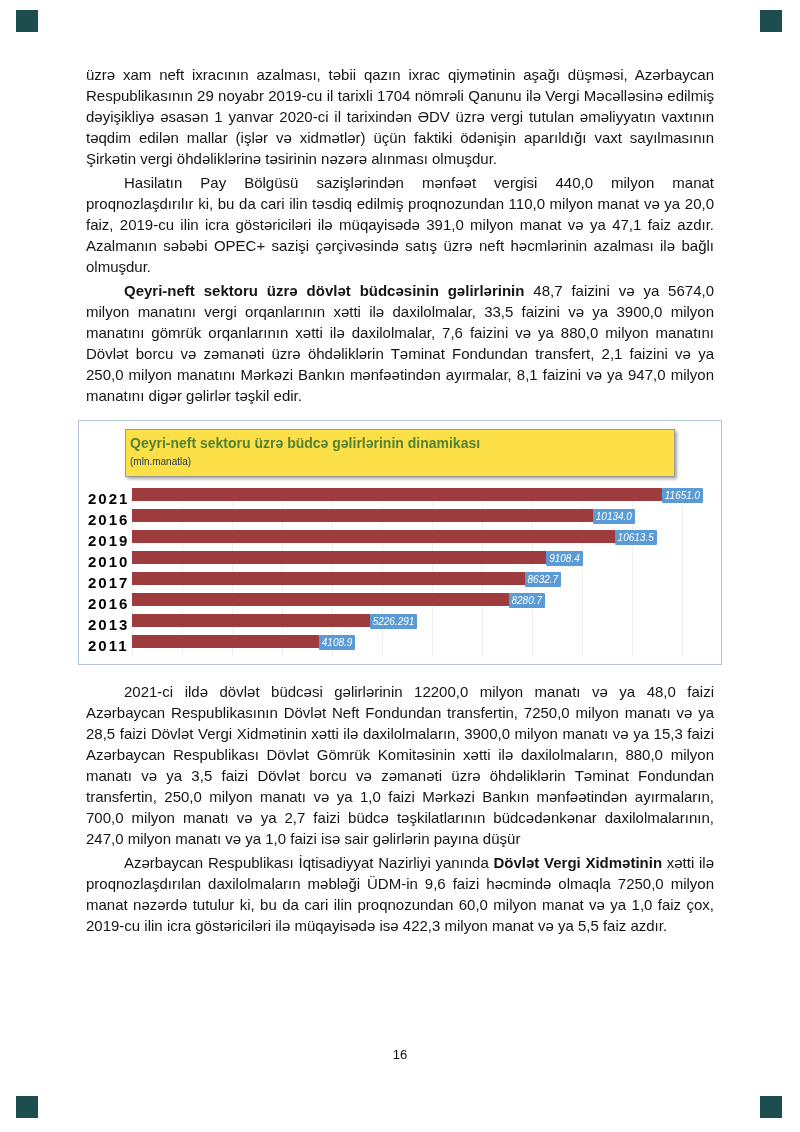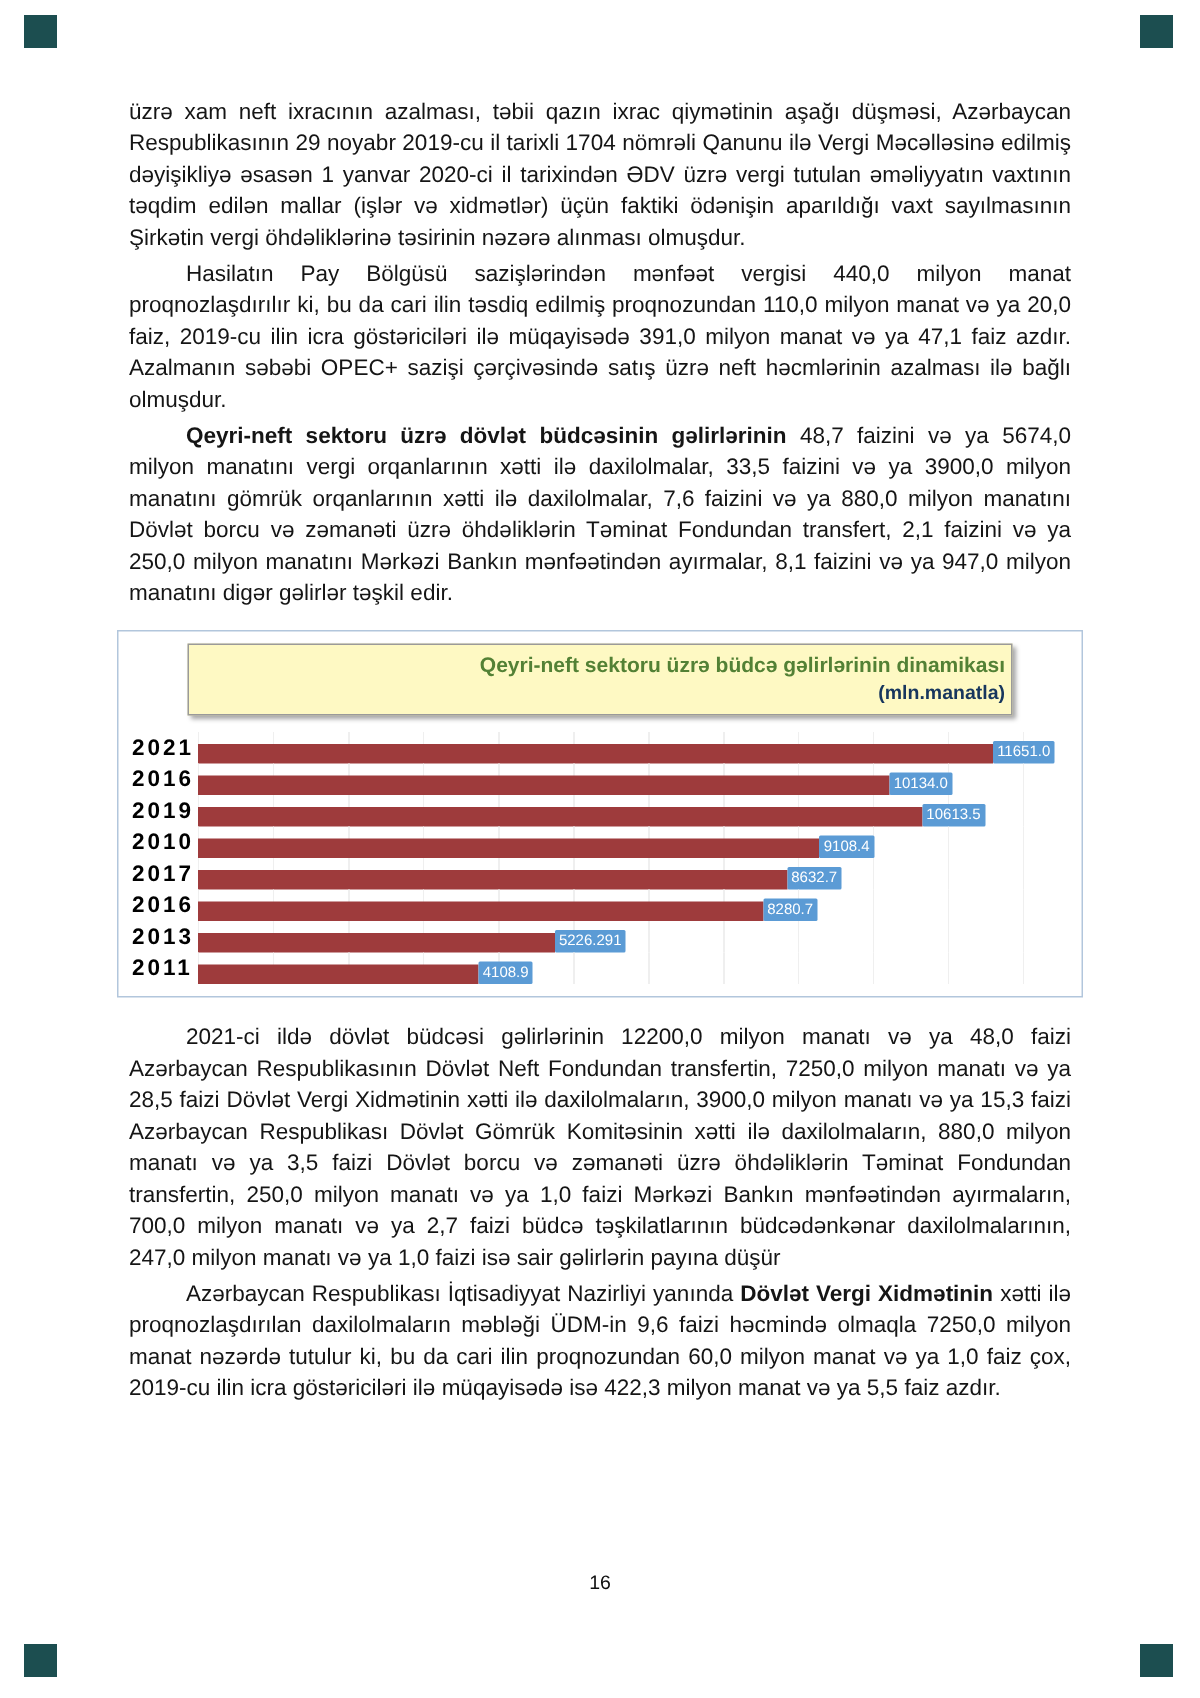--- a/index.html
+++ b/index.html
@@ -46,33 +46,33 @@
     margin: 14px -8px 16px -8px;
     border: 1px solid #b2c6dc;
     background: #ffffff;
     padding: 6px 7px 8px 7px;
   }
   .chart-title-box {
     width: 540px;
     margin: 2px auto 9px auto;
     border: 1px solid #9a9a9a;
     box-shadow: 2px 2px 3px rgba(0,0,0,0.35);
-    background: #fef9c3;
-    text-align: right;
+    background: #fde047;
+    text-align: left;
     padding: 4px 4px 5px 4px;
   }
   .chart-title {
     font-size: 14px;
     font-weight: bold;
     color: #538135;
     line-height: 19px;
   }
   .chart-subtitle {
-    font-size: 13px;
-    font-weight: bold;
+    font-size: 10px;
+    font-weight: normal;
     color: #17365d;
     line-height: 18px;
   }
   .chart-plot { padding: 2px 0 0 2px; }
   .crow {
     display: flex;
     align-items: center;
     height: 21px;
   }
   .cyear {
@@ -80,22 +80,23 @@
     flex: 0 0 44px;
     font-size: 15px;
     font-weight: bold;
     letter-spacing: 2px;
     color: #000;
   }
   .carea {
     flex: 1;
     height: 100%;
     display: flex;
-    align-items: flex-end;
+    align-items: flex-start;
     background-image: repeating-linear-gradient(to right, #efefef 0 1px, transparent 1px 50px);
+    font-style: italic;
   }
   .cbar {
     height: 13px;
     background: #9e3b3c;
   }
   .clab {
     font-size: 10px;
     line-height: 13px;
     padding: 1px 3px;
     margin-left: 0px;

